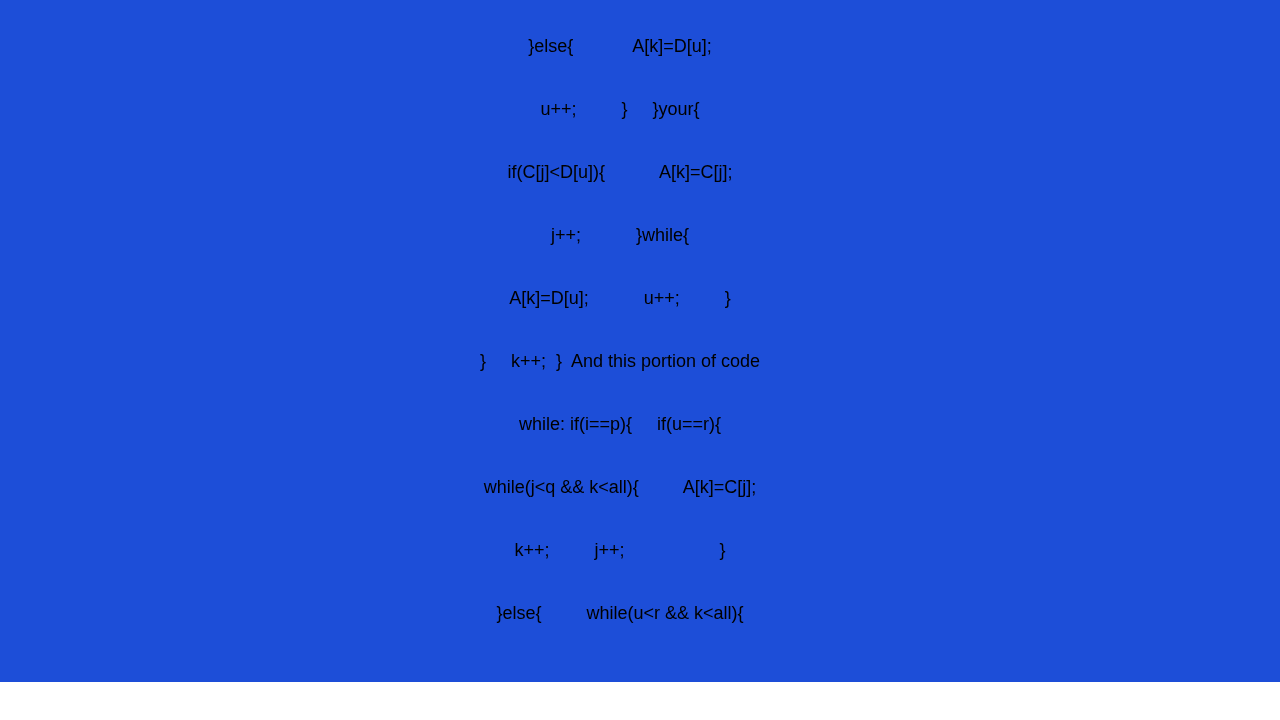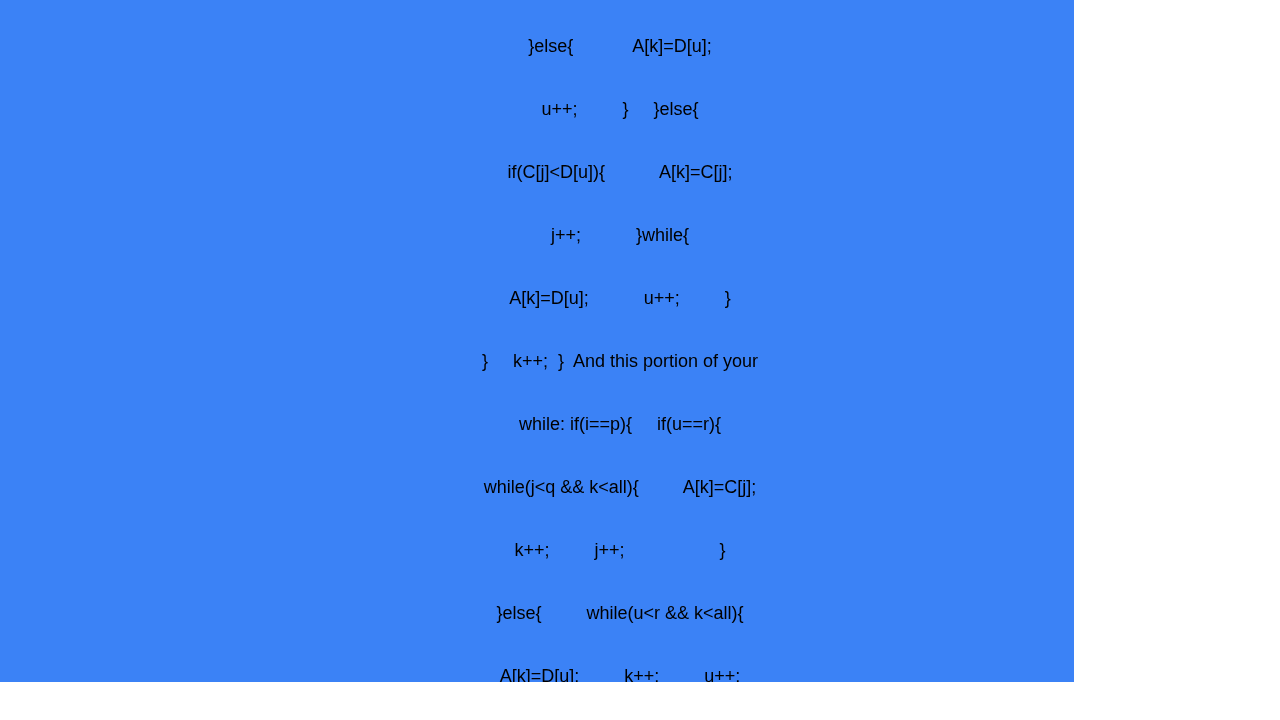--- a/index.html
+++ b/index.html
@@ -7,24 +7,24 @@
     padding: 0;
     width: 1280px;
     height: 720px;
     background: #ffffff;
     overflow: hidden;
   }
   .viewport {
     position: absolute;
     left: 0;
     top: 0;
-    width: 1074px;
+    width: 1280px;
     height: 682px;
     overflow: hidden;
-    background: #3b82f6;
+    background: #1d4ed8;
   }
   .text-column {
     position: absolute;
     left: 440px;
     width: 360px;
     top: -6px;
     font-family: "Liberation Sans", sans-serif;
     font-size: 18px;
     line-height: 21px;
     color: #000000;
@@ -35,30 +35,29 @@
     display: block;
     height: 21px;
   }
 </style>
 </head>
 <body>
 
 <div class="viewport">
   <div class="text-column">
     <span class="line">}else{            A[k]=D[u];</span>
-    <span class="line">u++;         }     }else{</span>
+    <span class="line">u++;         }     }your{</span>
     <span class="line">if(C[j]&lt;D[u]){           A[k]=C[j];</span>
     <span class="line">j++;           }while{</span>
     <span class="line">A[k]=D[u];           u++;         }</span>
-    <span class="line">}     k++;  }  And this portion of your</span>
+    <span class="line">}     k++;  }  And this portion of code</span>
     <span class="line">while: if(i==p){     if(u==r){</span>
     <span class="line">while(j&lt;q &amp;&amp; k&lt;all){         A[k]=C[j];</span>
     <span class="line">k++;         j++;                   }</span>
     <span class="line">}else{         while(u&lt;r &amp;&amp; k&lt;all){</span>
-    <span class="line">A[k]=D[u];         k++;         u++;</span>
     
     
     
     
     
     
     
     
     
     

